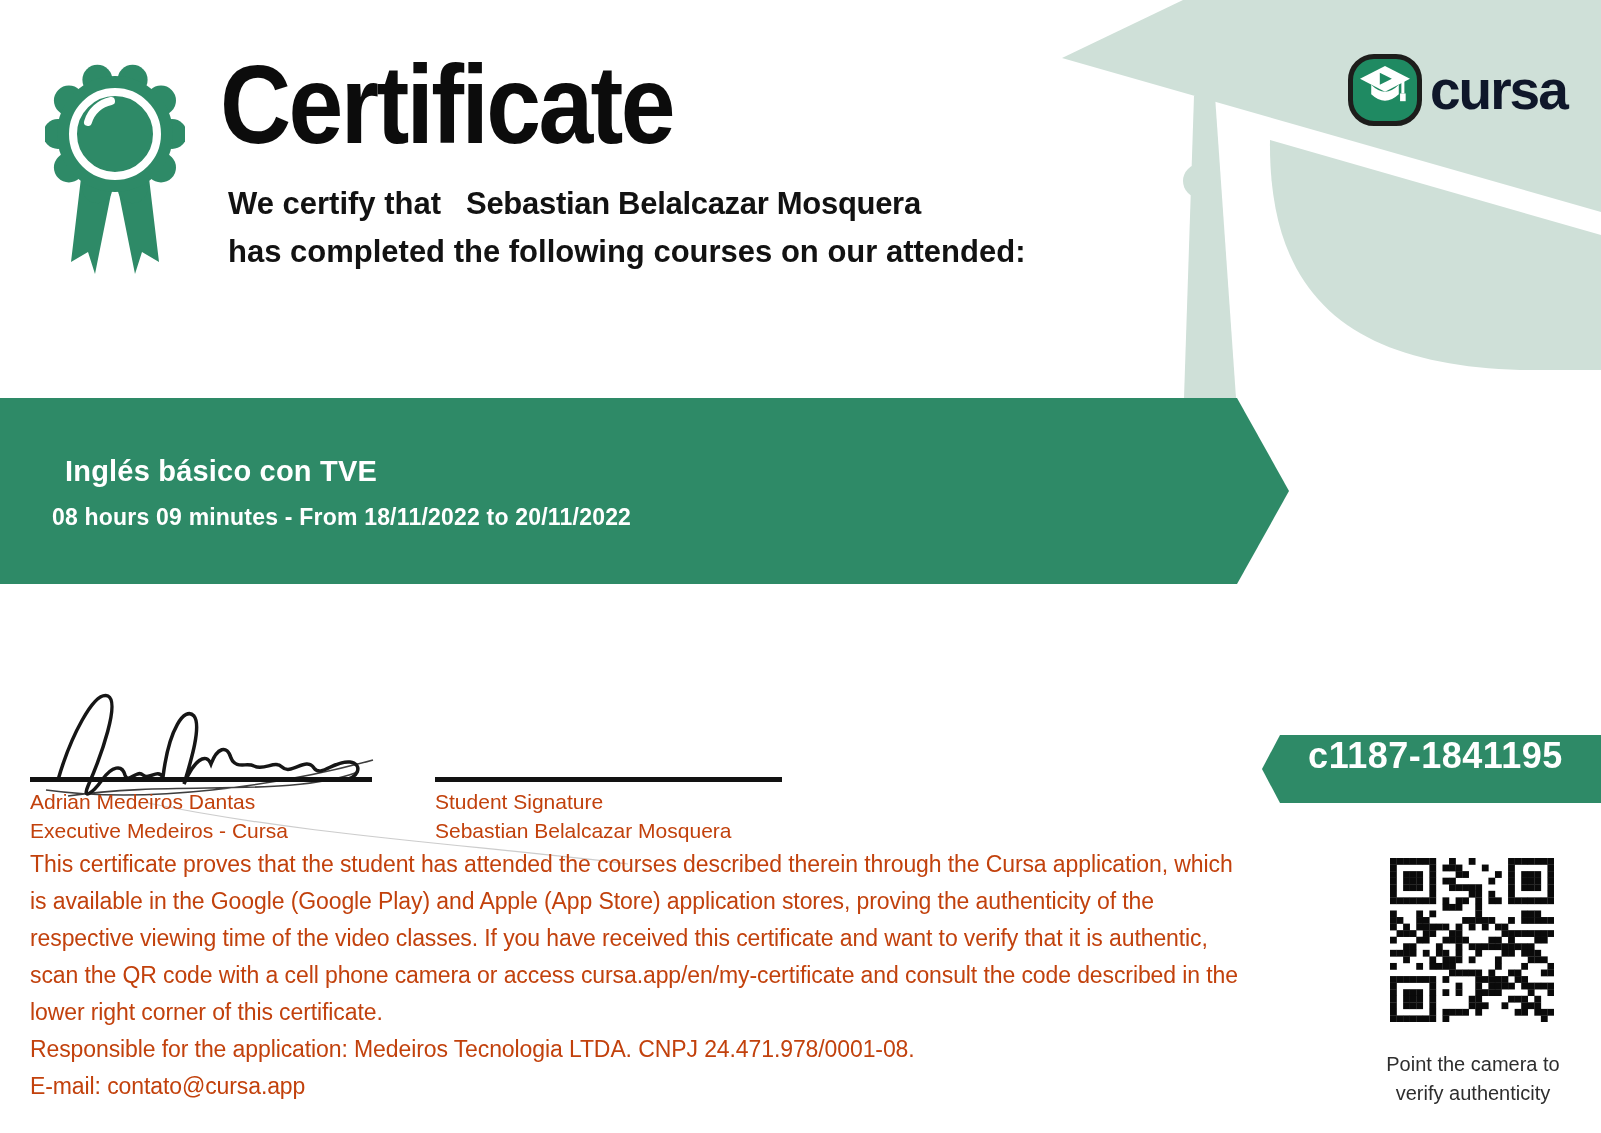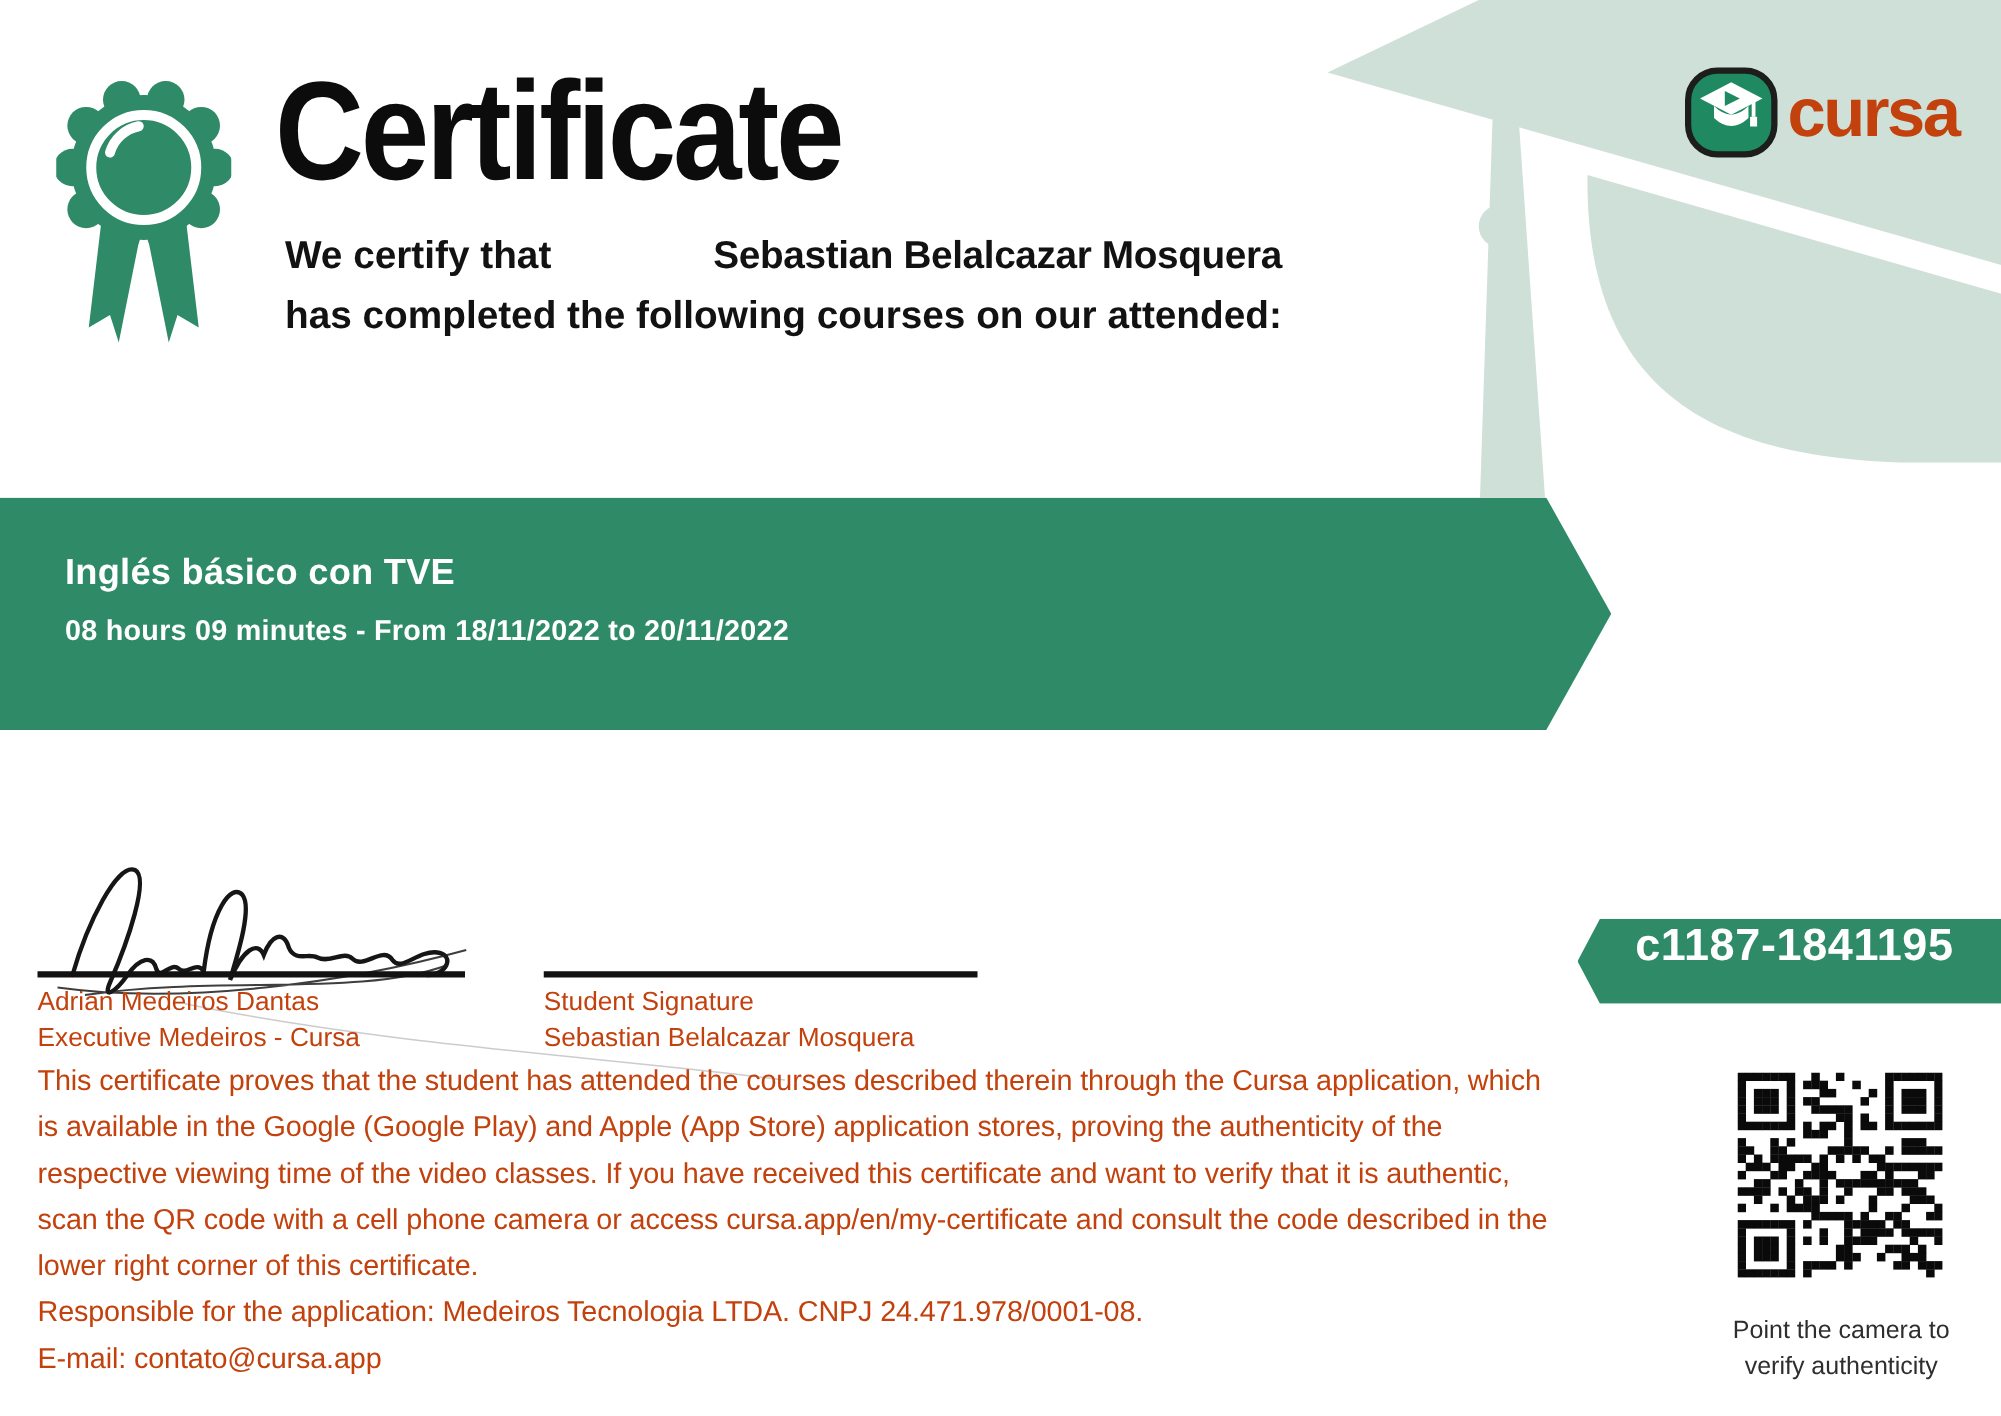--- a/index.html
+++ b/index.html
@@ -17,43 +17,43 @@
   .abs{position:absolute;}
 
   
   .medal{left:45px;top:52px;width:140px;height:228px;}
   .cert-title{
     left:220px;top:46px;line-height:1.05;
     font-size:112px;font-weight:900;letter-spacing:-3px;color:#0c0c0c;
     transform:scaleX(.88);transform-origin:left top;white-space:nowrap;
   }
   .intro{left:228px;top:184px;color:#121212;}
-  .intro-l1{display:flex;align-items:baseline;gap:25px;font-size:31px;font-weight:700;line-height:40px;white-space:nowrap;justify-content:space-between;}
+  .intro-l1{display:flex;align-items:baseline;gap:25px;font-size:31px;font-weight:700;line-height:40px;white-space:nowrap;}
   .intro-name{font-weight:800;letter-spacing:-.3px;}
   .intro-l2{font-size:31px;font-weight:700;line-height:40px;margin-top:8px;white-space:nowrap;}
 
   
   .cap-decoration{left:1000px;top:0;width:601px;height:420px;}
   .brand{left:1348px;top:54px;display:flex;align-items:center;}
   .brand-icon{
     width:74px;height:72px;background:#1f8a62;border:5px solid #1d1d1b;
     border-radius:26px;box-sizing:border-box;overflow:hidden;flex:0 0 auto;
   }
   .brand-text{
     margin-left:8px;font-size:55px;font-weight:700;letter-spacing:-2px;
-    color:#c2410c;line-height:70px;
+    color:#0f172a;line-height:70px;
   }
 
   
   .banner{
     left:0;top:398px;width:1290px;height:186px;background:var(--green);
     clip-path:polygon(0 0,1237px 0,1289px 93px,1237px 186px,0 186px);
     color:#fff;box-sizing:border-box;padding:44px 0 0 52px;
   }
-  .banner-title{margin:0;font-size:29px;font-weight:700;letter-spacing:.2px;}
+  .banner-title{margin:13px;font-size:29px;font-weight:700;letter-spacing:.2px;}
   .banner-details{margin:16px 0 0;font-size:23px;font-weight:700;letter-spacing:.2px;}
 
   
   .sig-hand{left:28px;top:668px;width:620px;height:200px;pointer-events:none;}
   .sig-line{height:5px;background:#121212;top:777px;}
   .sig-line.director{left:30px;width:342px;}
   .sig-line.student{left:435px;width:347px;}
   .sig-label{top:787px;color:#c2410c;font-size:21px;line-height:29px;}
   .sig-label.director{left:30px;}
   .sig-label.student{left:435px;}

